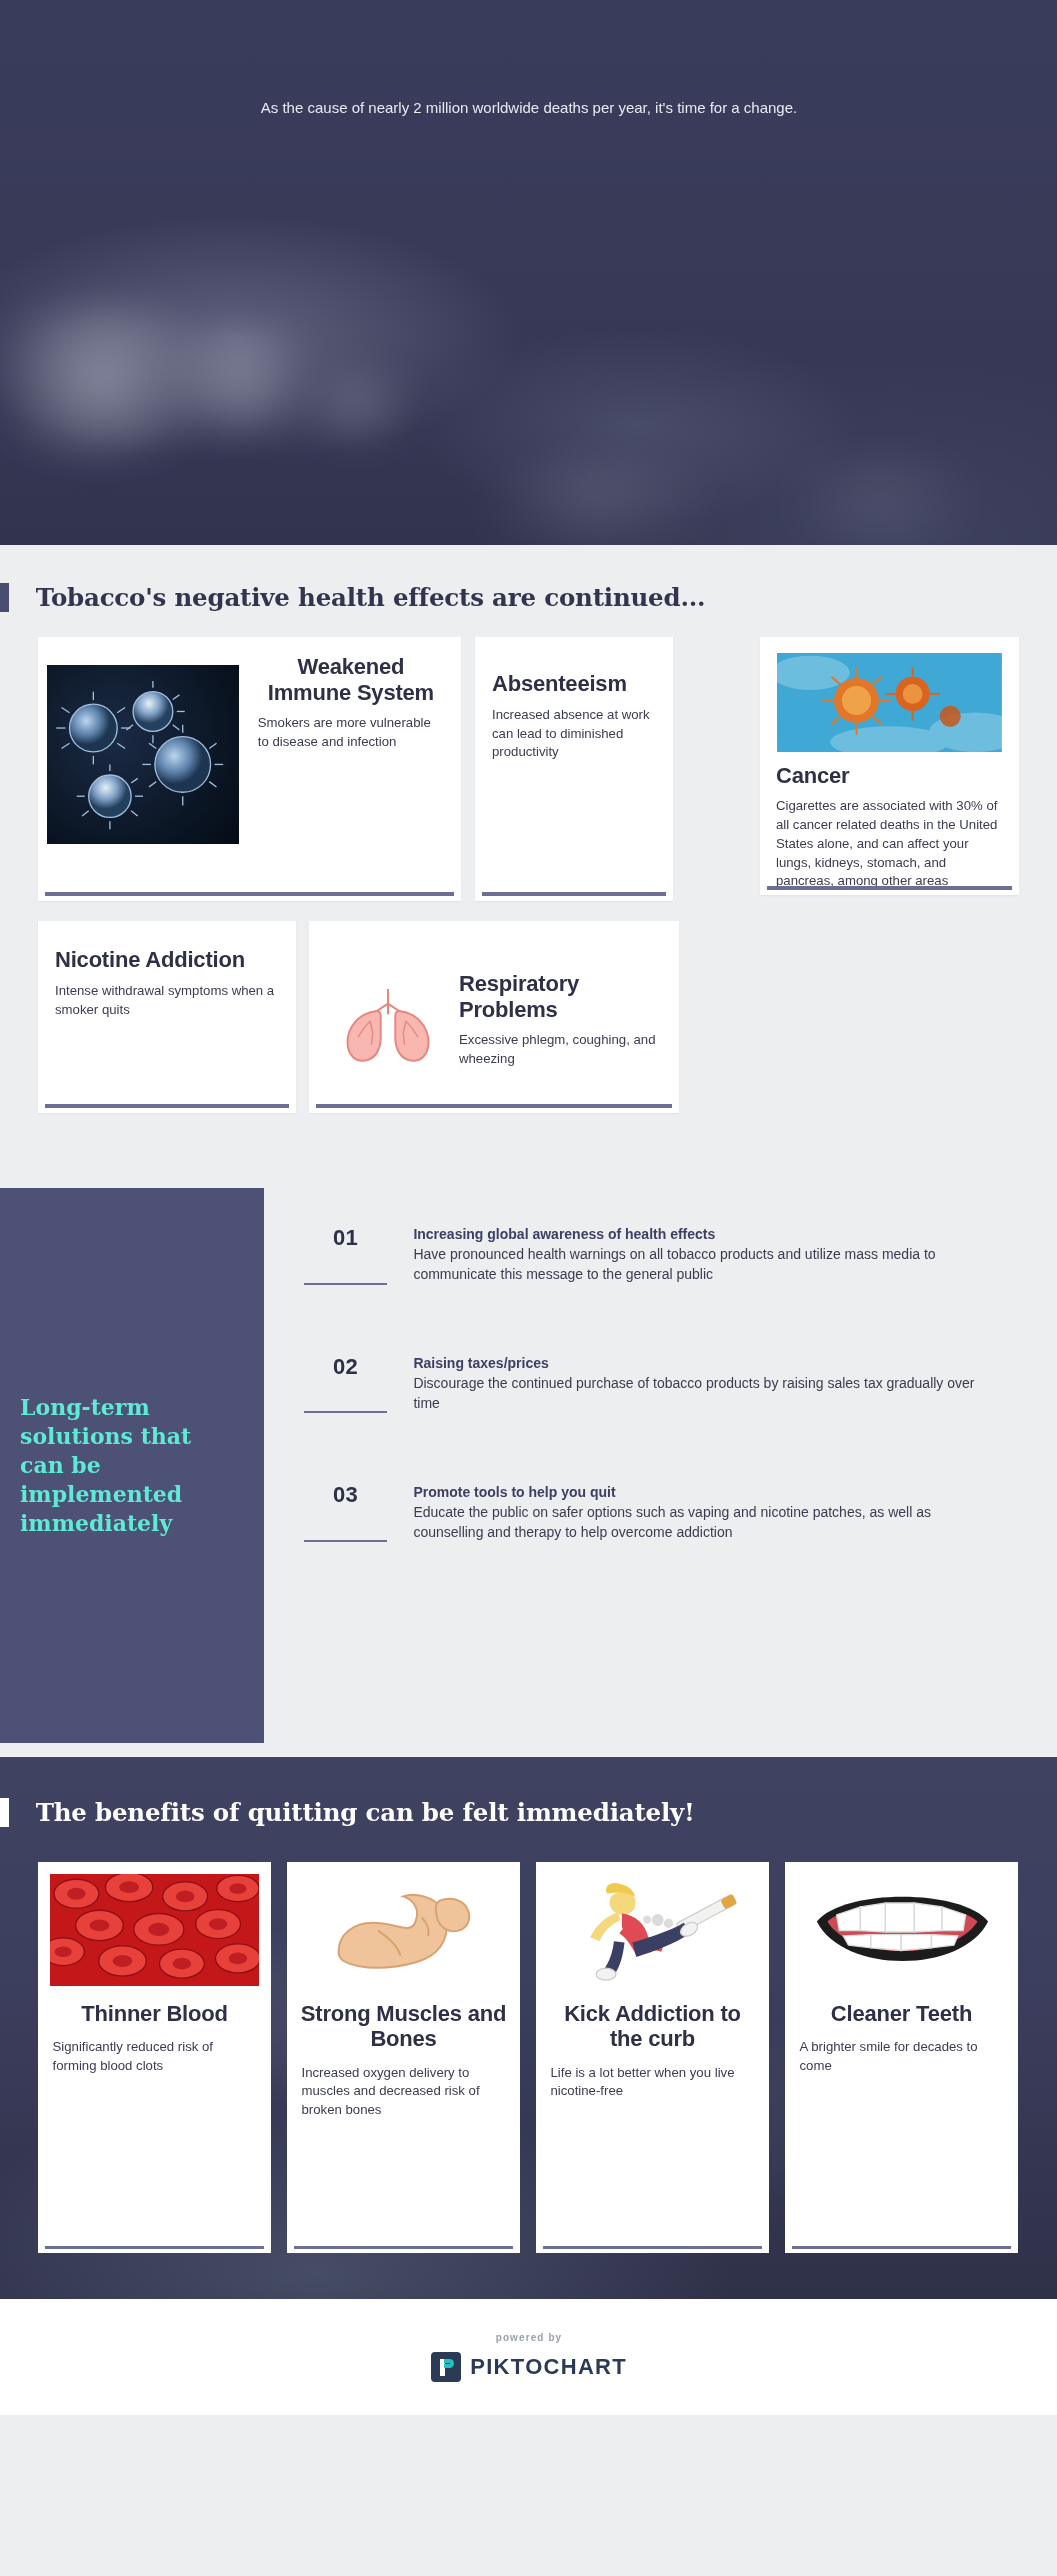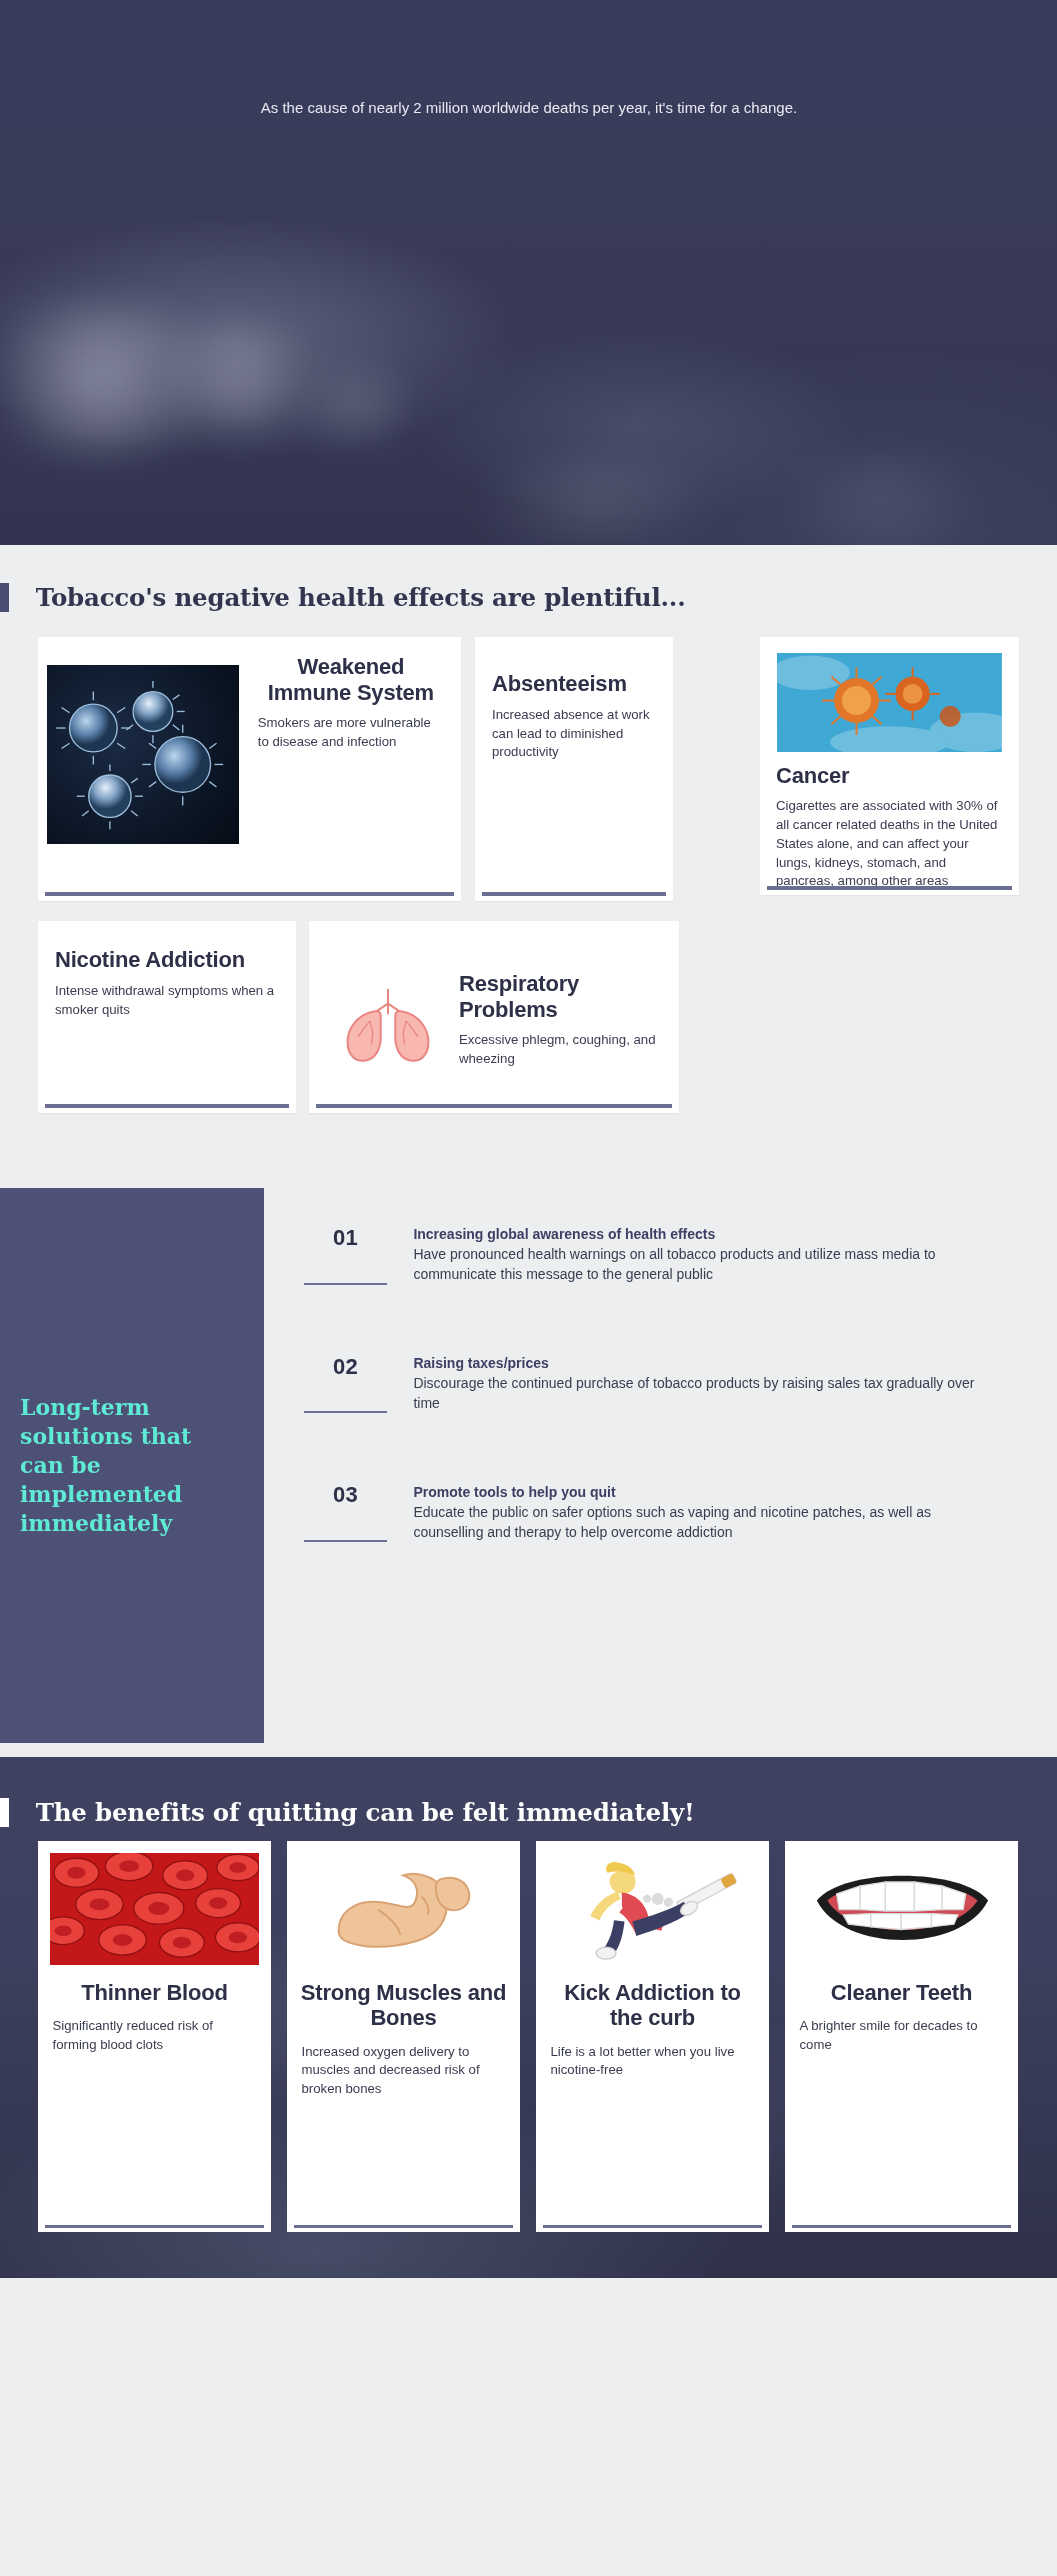--- a/index.html
+++ b/index.html
@@ -194,21 +194,21 @@
   }
   .sec3 .smoke { filter: blur(20px); }
   .sec3 .t1 { left: 26.4px; top: 198px; width: 463px; height: 132px; opacity: .18; }
   .sec3 .t2 { left: 463px; top: 278px; width: 463px; height: 152px; opacity: .14; }
   .benefits {
     position: relative;
     z-index: 2;
     display: flex;
     gap: 16px;
     padding: 0 38px;
-    margin-top: 14px;
+    margin-top: 35px;
     align-items: center;
   }
   .bcard {
     background: #ffffff;
     width: 233px;
     padding: 0 0 12px;
     position: relative;
   }
   .bcard .imgbox { height: 112px; margin: 12px 12px 0; }
   .bcard .bt {
@@ -303,21 +303,21 @@
     <div class="smoke s4"></div>
     <div class="smoke s5"></div>
     <div class="hero-inner">
       <p>As the cause of nearly 2 million worldwide deaths per year, it's time for a change.</p>
     </div>
   </section>
 
   <section class="sec1">
     <div class="head-row">
       <div class="head-bar"></div>
-      <div class="sec-title">Tobacco's negative health effects are plentiful...</div>
+      <div class="sec-title">Tobacco's negative health effects are continued...</div>
     </div>
 
     <div class="cards">
 
       <div class="card cardA">
         <div class="row">
           <div class="imgbox virusimg">
             <svg width="192" height="179" viewBox="0 0 290 270">
               <defs>
                 <radialGradient id="vg1" cx="35%" cy="35%">
@@ -631,15 +631,22 @@
           </svg>
         </div>
         <div class="bt">Cleaner Teeth</div>
         <div class="bd">A brighter smile for decades to come</div>
         <div class="underline"></div>
       </div>
 
     </div>
   </section>
 
+  <footer class="footer">
+    <div class="powered">powered by</div>
+    <div class="logo-row">
+      <div class="logo-mark"></div>
+      <div class="logo-text">PIKTOCHART</div>
+    </div>
+  </footer>
 
 </div>
 
 
 </body></html>

